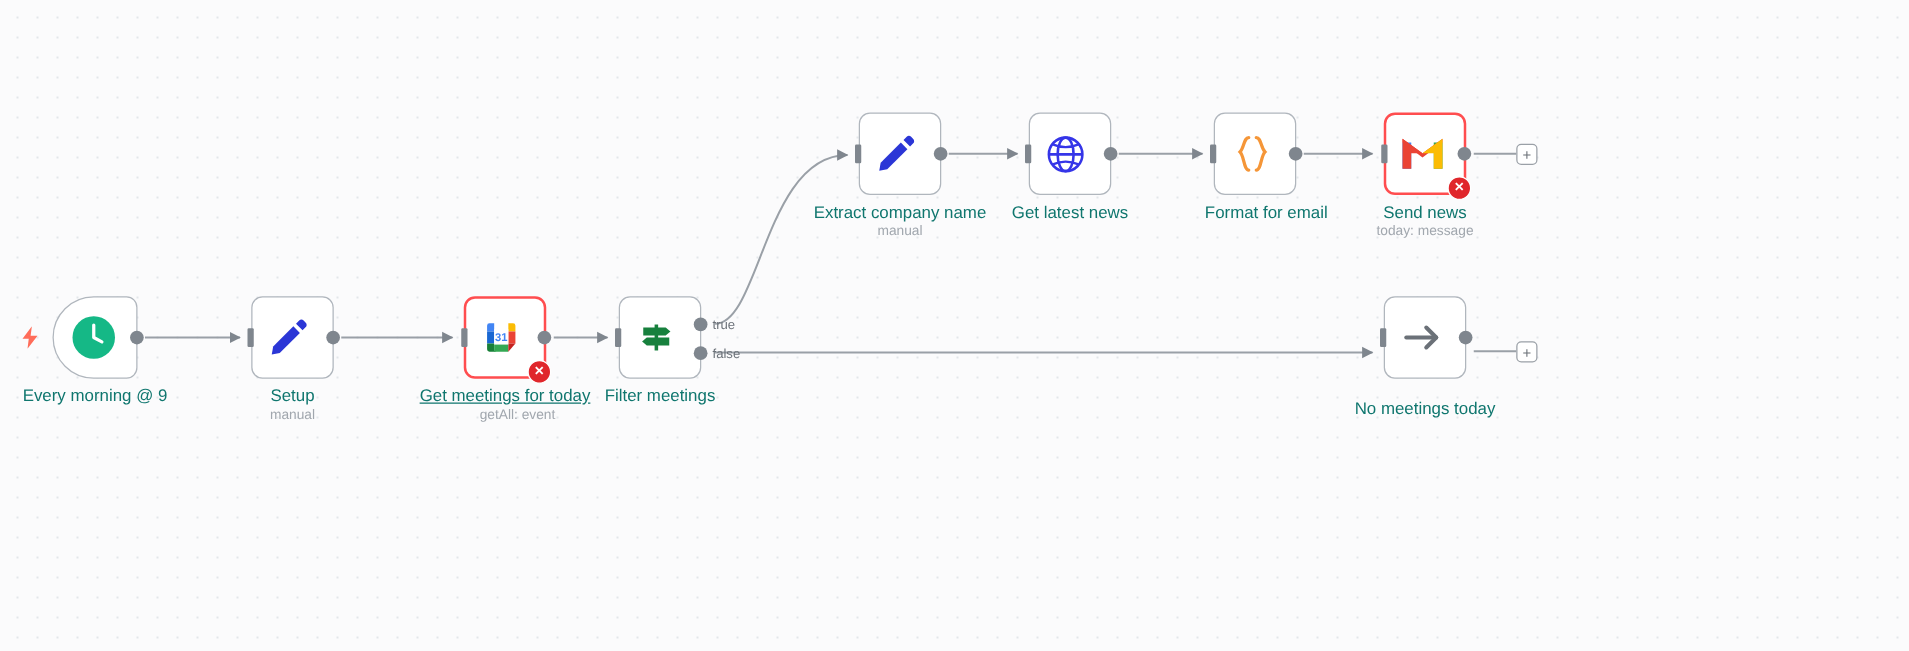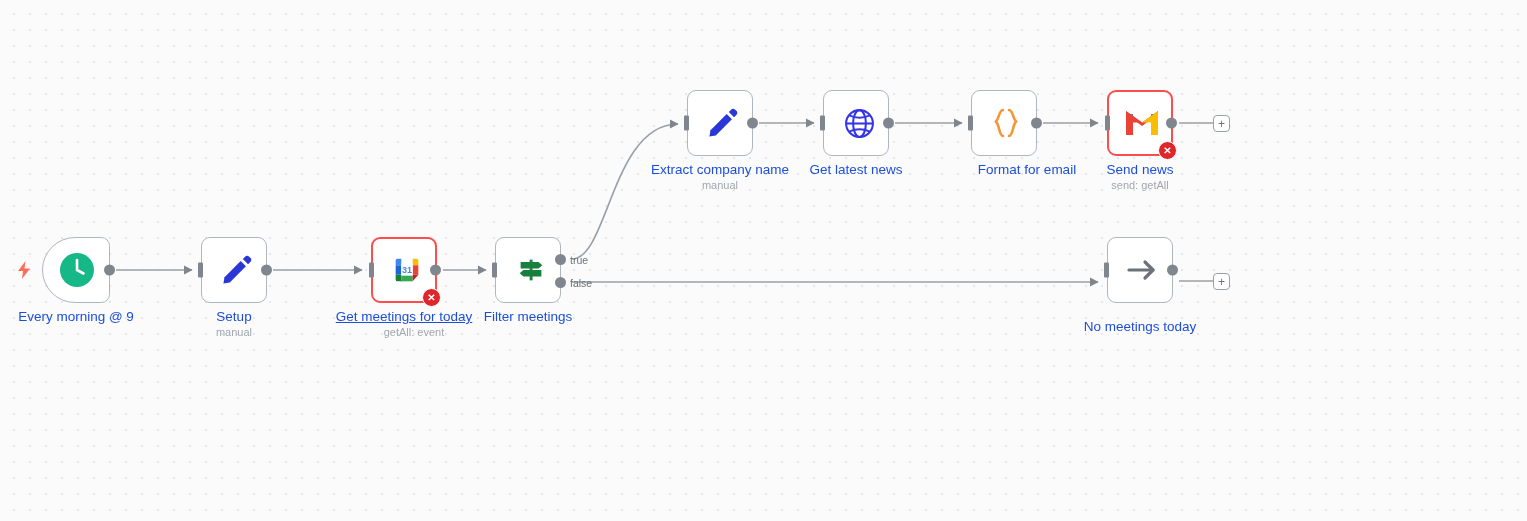--- a/index.html
+++ b/index.html
@@ -18,24 +18,24 @@
   .node{position:absolute;box-sizing:border-box;}
   .node-box{
     position:absolute;width:66px;height:66px;box-sizing:border-box;
     background:#ffffff;border:1.4px solid #b0b6bd;border-radius:9px;
     display:flex;align-items:center;justify-content:center;
   }
   .node-box.trigger{
     width:68px;border-radius:34px 9px 9px 34px;
   }
   .node-box.err{border:2px solid #ff4d4f;}
-  .node-icon{display:flex;align-items:center;justify-content:flex-end;width:40px;height:40px;}
+  .node-icon{display:flex;align-items:center;justify-content:flex-start;width:40px;height:40px;}
   .node-label{
     position:absolute;top:72px;left:50%;transform:translateX(-50%);
-    white-space:nowrap;font-size:13.5px;color:#1d4ed8;text-align:center;line-height:15px;
+    white-space:nowrap;font-size:13.5px;color:#0f766e;text-align:center;line-height:15px;
   }
   .node-sub{
     position:absolute;top:89px;left:50%;transform:translateX(-50%);
     white-space:nowrap;font-size:11px;color:#a1a7ae;text-align:center;line-height:13px;
   }
   .err-badge{
     position:absolute;right:-6px;bottom:-6px;width:17px;height:17px;border-radius:50%;
     background:#e0262b;color:#fff;font-size:10px;line-height:17px;text-align:center;
     border:1.5px solid #ffffff;font-weight:bold;
   }
@@ -203,41 +203,41 @@
     <div class="node-box">
       <span class="port-in"></span>
       <span class="node-icon">
         <svg width="36" height="36" viewBox="0 0 36 36">
           <path d="M15 5 C11 5 11.5 13 8 16.5 C11.5 20 11 31 15 31" fill="none" stroke="#f59638" stroke-width="2.6" stroke-linecap="round"></path>
           <path d="M21 5 C25 5 24.5 13 28 16.5 C24.5 20 25 31 21 31" fill="none" stroke="#f59638" stroke-width="2.6" stroke-linecap="round"></path>
         </svg>
       </span>
       <span class="port-out"></span>
     </div>
-    <div class="node-label" style="left:32px;padding-left:48px;">Format for email</div>
+    <div class="node-label" style="left:18px;padding-left:48px;">Format for email</div>
   </div>
 
   <div class="node" style="left:1107px;top:90px;">
     <div class="node-box err">
       <span class="port-in"></span>
       <span class="node-icon">
         <svg width="36" height="30" viewBox="0 0 36 28">
           <path d="M2 26 L2 5 L9 5 L9 26 Z" fill="#4285f4"></path>
           <path d="M27 26 L27 5 L34 5 L34 26 Z" fill="#34a853"></path>
           <path d="M2 5 L18 17 L34 5 L34 2 L18 13.5 L2 2 Z" fill="#ea4335"></path>
           <path d="M2 2 L18 13.5 L9 13.5 L9 26 L2 26 Z" fill="#ea4335"></path>
           <path d="M34 2 L18 13.5 L27 13.5 L27 26 L34 26 Z" fill="#fbbc04"></path>
           <path d="M9 26 L9 9 L18 17 L27 9 L27 26 L18 26 Z" fill="none"></path>
         </svg>
       </span>
       <span class="port-out"></span>
       <span class="err-badge">✕</span>
     </div>
     <div class="node-label" style="left:33px;">Send news</div>
-    <div class="node-sub" style="left:33px;">send: getAll</div>
+    <div class="node-sub" style="left:33px;">today: message</div>
   </div>
 
   <div class="node" style="left:1107px;top:237px;">
     <div class="node-box">
       <span class="port-in"></span>
       <span class="node-icon">
         <svg width="36" height="30" viewBox="0 0 36 30">
           <line x1="5" y1="15" x2="29" y2="15" stroke="#6b7178" stroke-width="3.2" stroke-linecap="round"></line>
           <path d="M21 7 L29 15 L21 23" fill="none" stroke="#6b7178" stroke-width="3.2" stroke-linecap="round" stroke-linejoin="round"></path>
         </svg>

